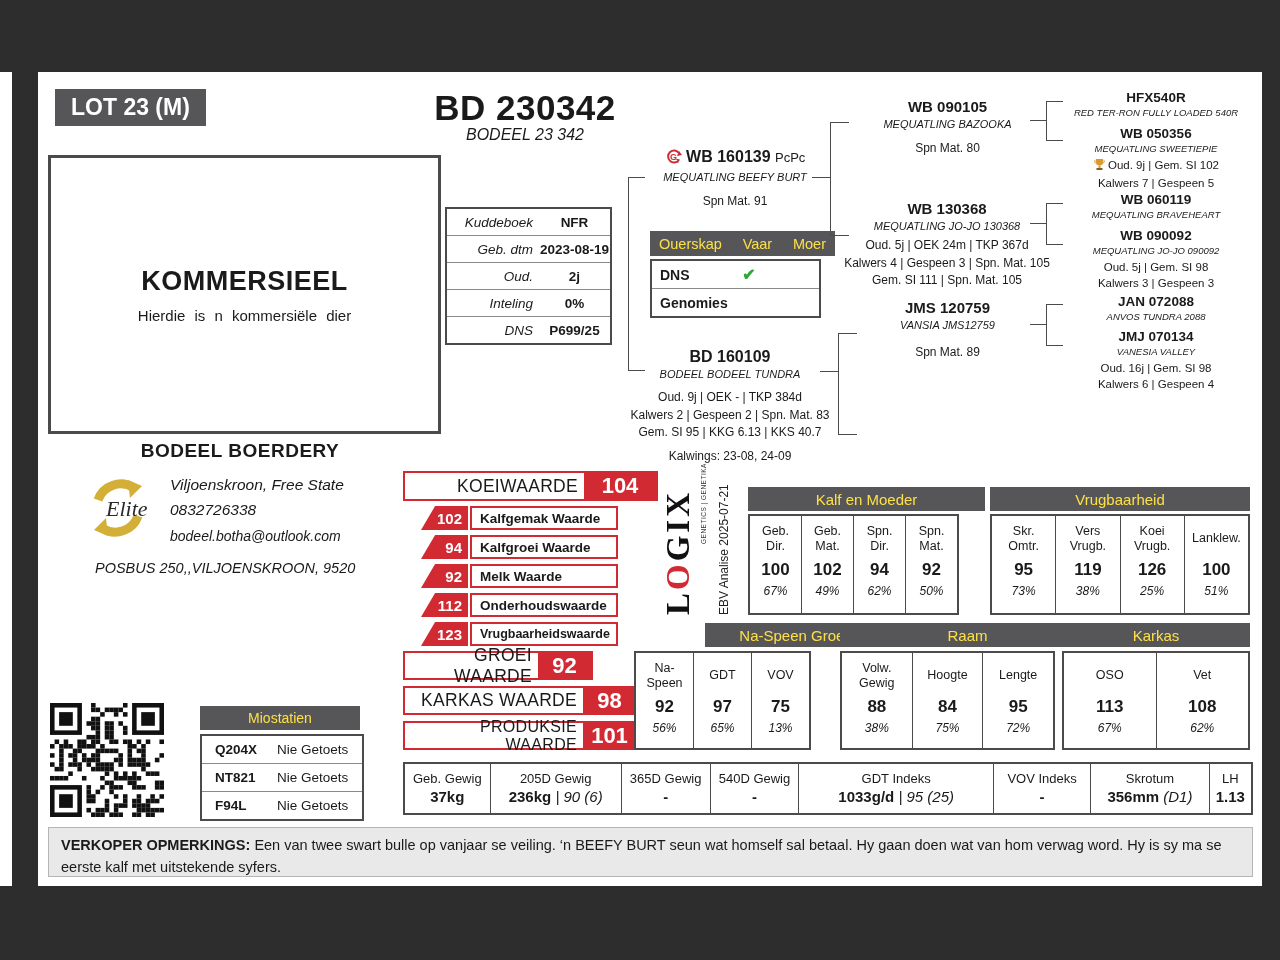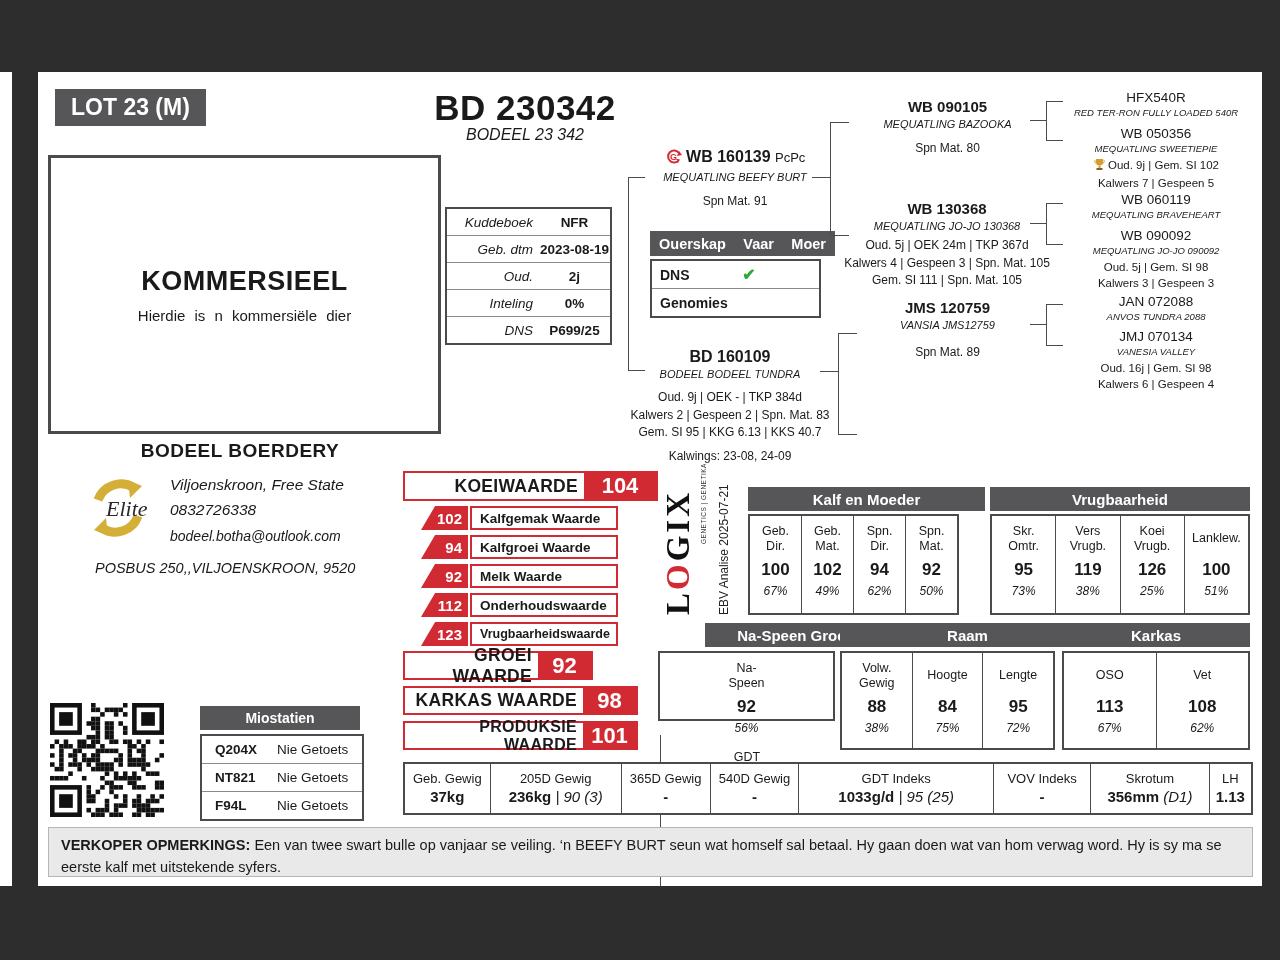--- a/index.html
+++ b/index.html
@@ -24,43 +24,43 @@
   .it{font-style:italic;}
 
   
   .info-table{border:2px solid #4b4b4b;}
   .info-row{display:flex;align-items:center;height:26px;border-top:1px solid #8a8a8a;font-size:13.5px;}
   .info-row:first-child{border-top:none;}
   .info-label{width:86px;text-align:right;font-style:italic;padding-right:6px;}
   .info-value{flex:1;text-align:center;font-weight:bold;}
 
   
-  .dark-head{background:#565658;color:#ffffff;font-weight:bold;display:flex;align-items:center;justify-content:center;}
+  .dark-head{background:#565658;color:#fde047;font-weight:normal;display:flex;align-items:center;justify-content:center;}
   .parent-head{justify-content:space-between;padding:0 9px;font-size:14.5px;}
   .parent-body{border:2px solid #4b4b4b;}
   .parent-row{position:relative;height:27px;display:flex;align-items:center;font-size:14px;font-weight:bold;
               border-top:1px solid #8a8a8a;padding-left:8px;}
   .parent-row:first-child{border-top:none;}
   .check{position:absolute;left:82px;width:30px;text-align:center;color:#2ea836;font-size:16px;}
 
   
   .ped{text-align:center;line-height:1.2;}
   .ped .pid{font-size:16px;font-weight:bold;}
-  .ped .pid-sm{font-size:13.5px;font-weight:normal;}
+  .ped .pid-sm{font-size:13.5px;font-weight:bold;}
   .ped .suffix{font-weight:normal;font-size:13px;}
   .ped .pname{font-size:11px;font-style:italic;margin-top:2px;}
   .ped .pname-sm{font-size:9.5px;font-style:italic;margin-top:1px;}
   .ped .pline{font-size:12px;line-height:1.45;}
   .ped .pline-sm{font-size:11.5px;line-height:1.4;}
   .brk{border-left:1.5px solid #4b4b4b;border-top:1.5px solid #4b4b4b;border-bottom:1.5px solid #4b4b4b;}
   .stub{border-top:1.5px solid #4b4b4b;}
 
   
   .vbar{background:#fff;border:2px solid #d22a32;display:flex;align-items:center;box-sizing:border-box;}
-  .vbar .vlabel{flex:1;text-align:right;font-weight:bold;font-size:17.5px;letter-spacing:.3px;padding-right:6px;}
+  .vbar .vlabel{flex:1;text-align:right;font-weight:normal;font-size:17.5px;letter-spacing:.3px;padding-right:6px;}
   .vbar .vnum{background:#d22a32;color:#fff;font-weight:bold;font-size:22px;height:100%;
               display:flex;align-items:center;justify-content:center;}
   .tag{background:#d22a32;color:#fff;font-weight:bold;font-size:15px;display:flex;align-items:center;
        justify-content:flex-end;padding-right:6px;box-sizing:border-box;
        clip-path:polygon(30% 0,100% 0,100% 100%,0 100%);}
   .tag-label{border:2px solid #d22a32;background:#fff;display:flex;align-items:center;padding-left:8px;
              font-weight:bold;font-size:13.5px;box-sizing:border-box;}
 
   
   .vert{writing-mode:vertical-rl;transform:rotate(180deg);white-space:nowrap;}
@@ -367,21 +367,21 @@
         </div>
         <div class="ebv-v">100</div>
         <div class="ebv-a">51%</div>
       </div>
   </div>
 
   <div class="abs dark-head ebv-head" style="left:658px;top:623px;width:177px;height:24px;margin-left:47px;">Na-Speen Groei</div>
   <div class="abs dark-head ebv-head" style="left:840px;top:623px;width:255px;height:24px;">Raam</div>
   <div class="abs dark-head ebv-head" style="left:1062px;top:623px;width:188px;height:24px;">Karkas</div>
 
-  <div class="abs ebv-box" style="left:658px;top:651px;width:177px;height:70px;flex-direction:column;">
+  <div class="abs ebv-box" style="left:634px;top:651px;width:177px;height:99px;">
     <div class="ebv-cell">
         <div class="ebv-h">
           <span>Na-</span>
           <span>Speen</span>
         </div>
         <div class="ebv-v">92</div>
         <div class="ebv-a">56%</div>
       </div>
     <div class="ebv-cell">
         <div class="ebv-h">
@@ -445,21 +445,21 @@
       </div>
   </div>
 
   <div class="abs growth" style="left:403px;top:762px;width:850px;height:53px;">
     <div class="g-cell" style="width:10%;">
         <span class="g-h">Geb. Gewig</span>
         <span class="g-v"><span>37kg</span> <span class="g-n"></span></span>
       </div>
     <div class="g-cell" style="width:15.5%;">
         <span class="g-h">205D Gewig</span>
-        <span class="g-v"><span>236kg</span> <span class="g-n">| 90 (3)</span></span>
+        <span class="g-v"><span>236kg</span> <span class="g-n">| 90 (6)</span></span>
       </div>
     <div class="g-cell" style="width:10.5%;">
         <span class="g-h">365D Gewig</span>
         <span class="g-v"><span>-</span> <span class="g-n"></span></span>
       </div>
     <div class="g-cell" style="width:10.5%;">
         <span class="g-h">540D Gewig</span>
         <span class="g-v"><span>-</span> <span class="g-n"></span></span>
       </div>
     <div class="g-cell" style="width:23%;">

